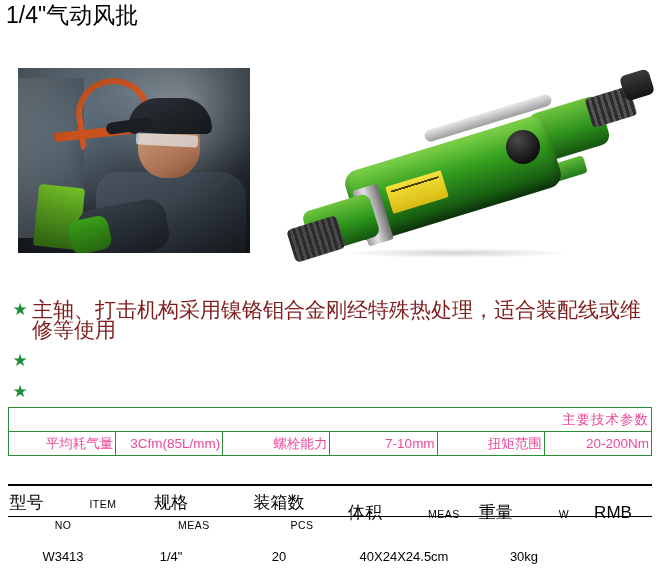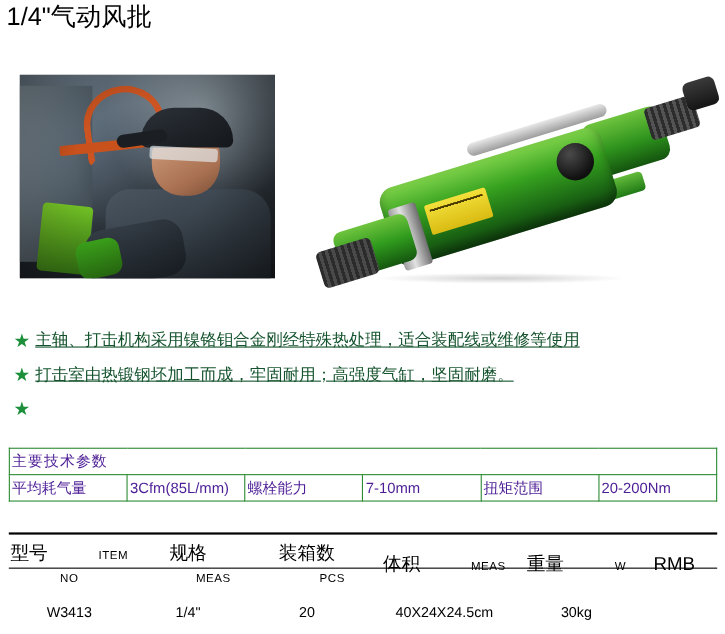--- a/index.html
+++ b/index.html
@@ -324,42 +324,41 @@
   }
   .star {
     color: #1b8f3a;
     font-size: 17px;
     line-height: 20px;
     width: 24px;
     flex: 0 0 24px;
     text-align: center;
   }
   .feature-text {
-    font-size: 15px;
+    font-size: 21px;
     line-height: 20px;
-    color: #14532d;
-    text-decoration: underline;
+    color: #7f1d1d;
   }
 
   
   .spec-table {
     position: absolute;
     left: 8px;
     top: 407px;
     width: 644px;
     border-collapse: collapse;
     table-layout: fixed;
   }
   .spec-table td {
     border: 1px solid #2c8b34;
     height: 23px;
     font-size: 13.5px;
-    text-align: left;
+    text-align: right;
     padding: 0 2px;
-    color: #4c1d95;
+    color: #ec4899;
   }
   .spec-table .hdr {
     font-size: 13.5px;
     letter-spacing: 1px;
   }
 
   
   .order-table {
     position: absolute;
     left: 8px;
@@ -441,21 +440,20 @@
     <div class="prod-hose"></div>
   </div>
 
   <div class="features">
     <div class="feature-row">
       <div class="star">★</div>
       <div class="feature-text">主轴、打击机构采用镍铬钼合金刚经特殊热处理，适合装配线或维修等使用</div>
     </div>
     <div class="feature-row">
       <div class="star">★</div>
-      <div class="feature-text">打击室由热锻钢坯加工而成，牢固耐用；高强度气缸，坚固耐磨。</div>
     </div>
     <div class="feature-row">
       <div class="star">★</div>
     </div>
   </div>
 
   <table class="spec-table">
     <tbody>
       <tr>
         <td class="hdr" colspan="6">主要技术参数</td>

